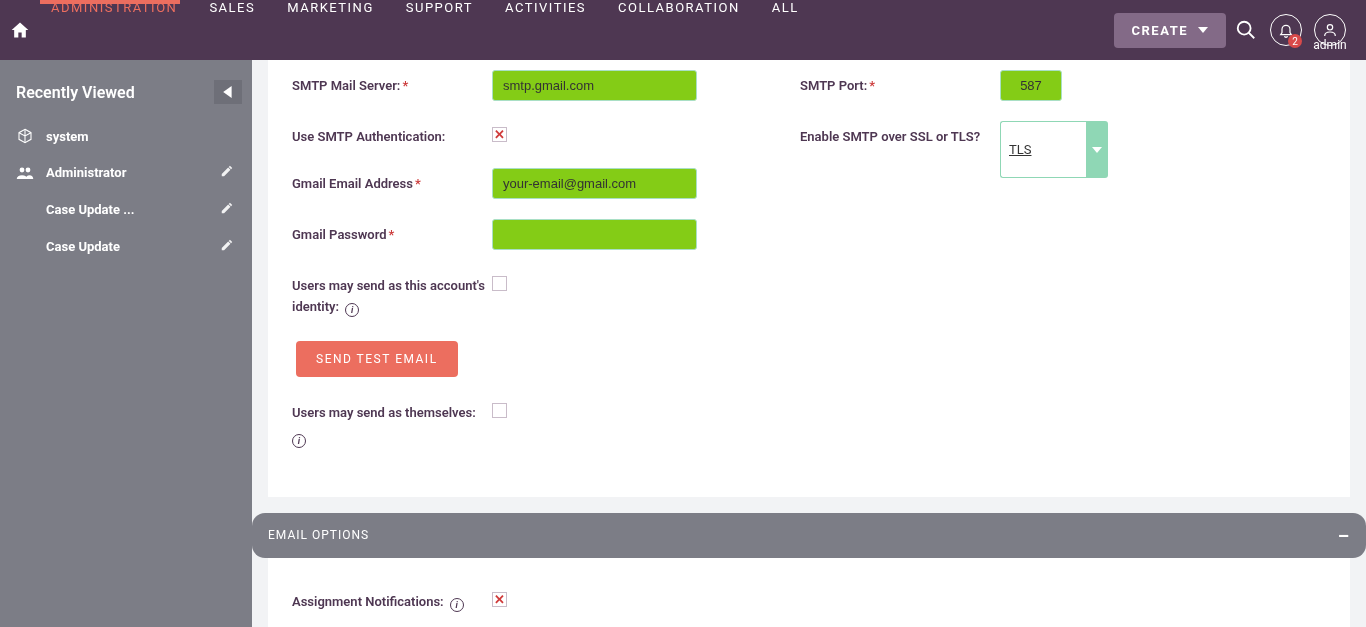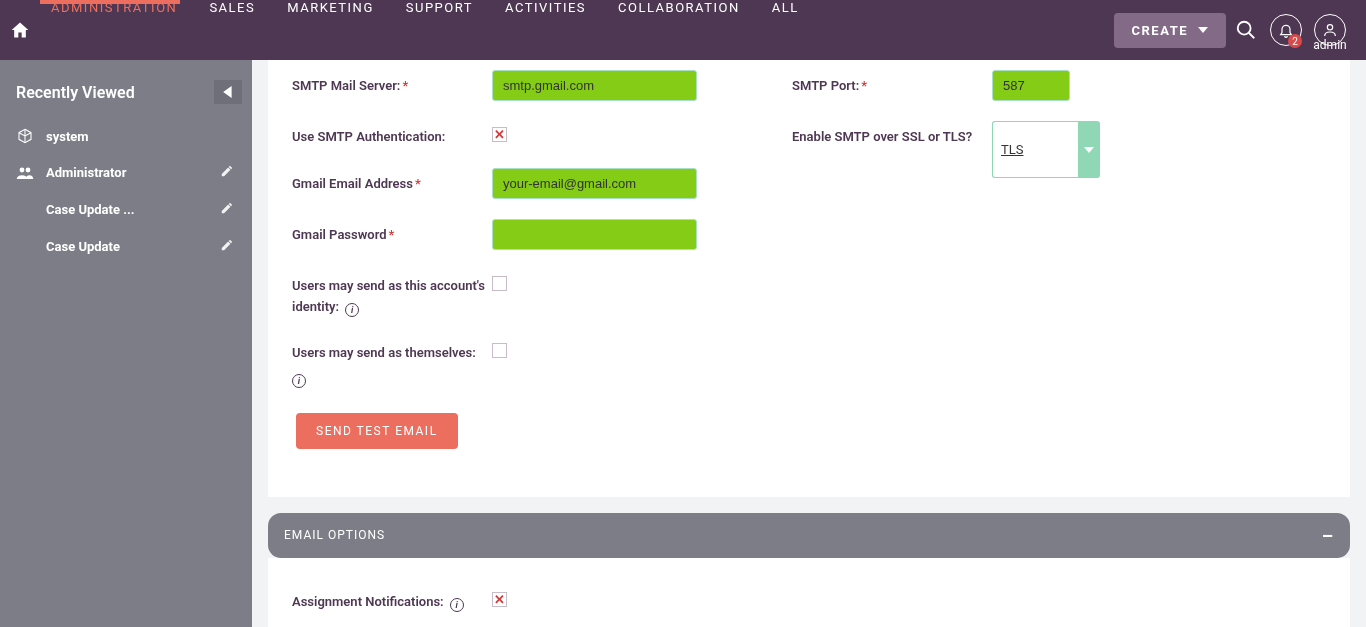--- a/index.html
+++ b/index.html
@@ -160,21 +160,21 @@
     position: relative;
   }
   .form-area {
     background: #fff;
     margin: 0 16px 16px 16px;
     padding: 10px 24px 28px 24px;
   }
   .form-grid {
     display: grid;
     grid-template-columns: 500px 1fr;
-    column-gap: 0;
+    column-gap: 8px;
   }
   .form-row {
     display: flex;
     align-items: flex-start;
     margin-bottom: 20px;
   }
   .form-label {
     width: 200px;
     color: #4e3752;
     font-size: 13px;
@@ -185,21 +185,21 @@
   .form-label .req { color: #cc3b3b; margin-left:2px;}
   .input-text {
     background: #84cc16;
     border: 1px solid #a9dfc5;
     color: #333;
     font-size: 13px;
     padding: 7px 10px;
     width: 205px;
     border-radius: 3px;
   }
-  .input-text.short { width: 78px; }
+  .input-text.short { width: 62px; text-align: center; }
   .select-wrap {
     display: flex;
     width: 108px;
   }
   .select-body {
     flex:1;
     background:#fff;
     border:1px solid #8fd7b5;
     border-right:none;
     padding:20px 8px;
@@ -256,21 +256,21 @@
     display:inline-block;
     margin-top:4px;
     cursor:pointer;
   }
   .section-bar {
     background:#7c7d86;
     color:#fff;
     font-size:12px;
     letter-spacing:1px;
     padding:12px 16px;
-    margin: 0 16px;
+    margin: 0 0;
     display:flex;
     align-items:center;
     justify-content:space-between;
     border-radius:13px;
   }
   .section-body {
     background:#fff;
     margin:0 16px;
     padding:28px 24px 4px 24px;
   }
@@ -396,26 +396,26 @@
           </div>
           <div class="form-row">
             <div class="form-label"><span>Gmail Password</span><span class="req">*</span></div>
             <input class="input-text" type="password" value="" style="">
           </div>
           <div class="form-row">
             <div class="form-label"><span>Users may send as this account's identity:</span><span class="info-icon">i</span></div>
             <span class="checkbox"></span>
           </div>
           <div class="form-row">
+            <div style="width:4px"></div>
+            <span class="send-btn">SEND TEST EMAIL</span>
+          </div>
+          <div class="form-row">
             <div class="form-label"><span>Users may send as themselves:</span><br><span class="info-icon" style="margin-left:0;margin-top:8px">i</span></div>
             <span class="checkbox"></span>
-          </div>
-          <div class="form-row">
-            <div style="width:4px"></div>
-            <span class="send-btn">SEND TEST EMAIL</span>
           </div>
         </div>
 
         <div>
           <div class="form-row">
             <div class="form-label"><span>SMTP Port:</span><span class="req">*</span></div>
             <input class="input-text short" value="587" style="">
           </div>
           <div class="form-row">
             <div class="form-label">Enable SMTP over SSL or TLS?</div>

